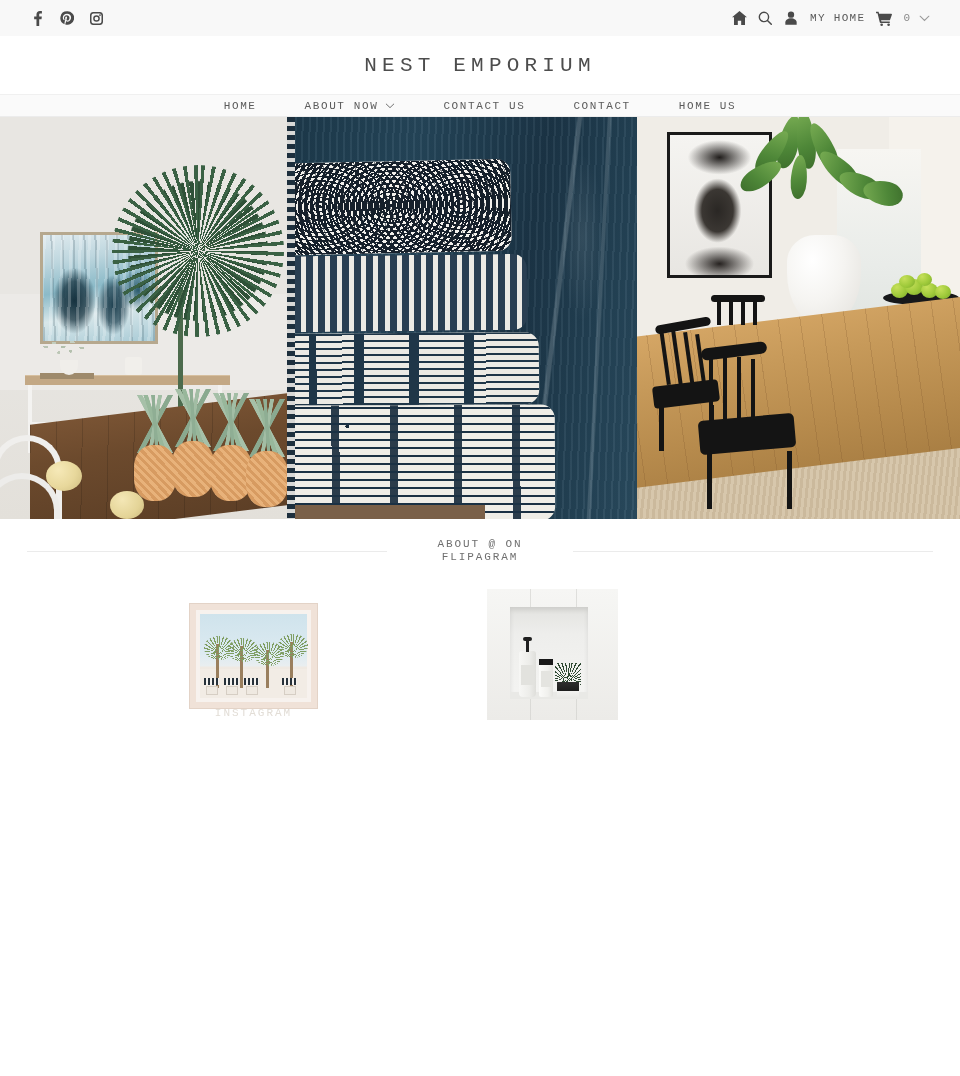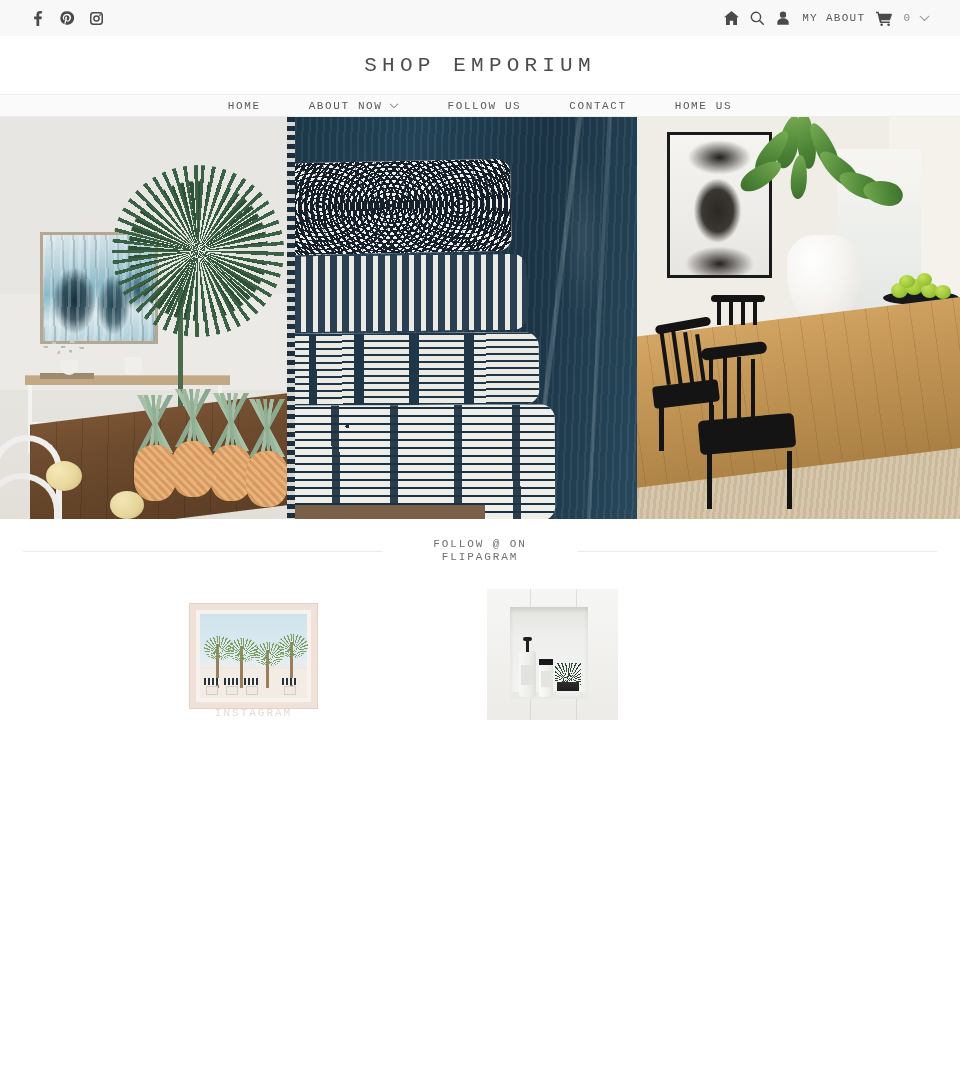--- a/index.html
+++ b/index.html
@@ -402,56 +402,56 @@
           <circle cx="6.8" cy="6.8" r="5.3" fill="none" stroke="currentColor" stroke-width="1.6"></circle>
           <line x1="10.8" y1="10.8" x2="15.2" y2="15.2" stroke="currentColor" stroke-width="1.7" stroke-linecap="round"></line>
         </svg>
     </a>
     <a class="uicon">
       <svg width="12" height="14" viewBox="0 0 14 16">
           <circle cx="7" cy="4.1" r="3.7" fill="currentColor"></circle>
           <path fill="currentColor" d="M7 8.4c-3.6 0-6.6 2.2-6.6 4.9V16h13.2v-2.7c0-2.7-3-4.9-6.6-4.9z"></path>
         </svg>
     </a>
-    <span class="cart-label">MY ABOUT</span>
+    <span class="cart-label">MY HOME</span>
     <a class="uicon">
       <svg width="16" height="15" viewBox="0 0 17 16">
           <path fill="currentColor" d="M0 .7h2.7l.6 2.2h12.9c.6 0 .9.5.7 1l-1.9 5.3c-.13.37-.5.6-.9.6H5.4l.35 1.3h8.9v1.6H4.9c-.45 0-.84-.3-.95-.74L1.6 2.3H0z"></path>
           <circle cx="6" cy="14.6" r="1.4" fill="currentColor"></circle>
           <circle cx="13.4" cy="14.6" r="1.4" fill="currentColor"></circle>
         </svg>
     </a>
     <span class="cart-count">0</span>
     <span class="chev-small">
       <svg width="11" height="7" viewBox="0 0 12 8">
           <path d="M1 1.4 6 6.2 11 1.4" fill="none" stroke="currentColor" stroke-width="1.2" stroke-linecap="round"></path>
         </svg>
     </span>
   </div>
 </div>
 
 <div class="brandwrap">
-  <a class="brand">SHOP EMPORIUM</a>
+  <a class="brand">NEST EMPORIUM</a>
 </div>
 
 <nav class="navbar">
   <div class="navlist">
     <div class="navitem">
       <span>HOME</span>
     </div>
     <div class="navitem">
       <span>ABOUT NOW</span>
       <span class="chev">
         <svg width="10" height="6" viewBox="0 0 12 8">
             <path d="M1 1.4 6 6.2 11 1.4" fill="none" stroke="currentColor" stroke-width="1.3" stroke-linecap="round"></path>
           </svg>
       </span>
     </div>
     <div class="navitem">
-      <span>FOLLOW US</span>
+      <span>CONTACT US</span>
     </div>
     <div class="navitem">
       <span>CONTACT</span>
     </div>
     <div class="navitem">
       <span>HOME US</span>
     </div>
   </div>
 </nav>
 
@@ -559,21 +559,21 @@
       <div class="legC" style="left:70px; top:332px; height:60px;"></div>
       <div class="legC" style="left:150px;top:334px; height:58px;"></div>
     </div>
   </div>
 </div>
 
 <div class="igsection">
   <div class="igheadrow">
     <div class="igrule left"></div>
     <div class="ightitle">
-      <div>FOLLOW @ ON</div>
+      <div>ABOUT @ ON</div>
       <div>FLIPAGRAM</div>
     </div>
     <div class="igrule right"></div>
   </div>
 </div>
 
 <div class="igfeed" style="position:absolute; left:0; top:0;">
 
   <div class="igitem ig1">
     <div class="frameOuter"></div>

